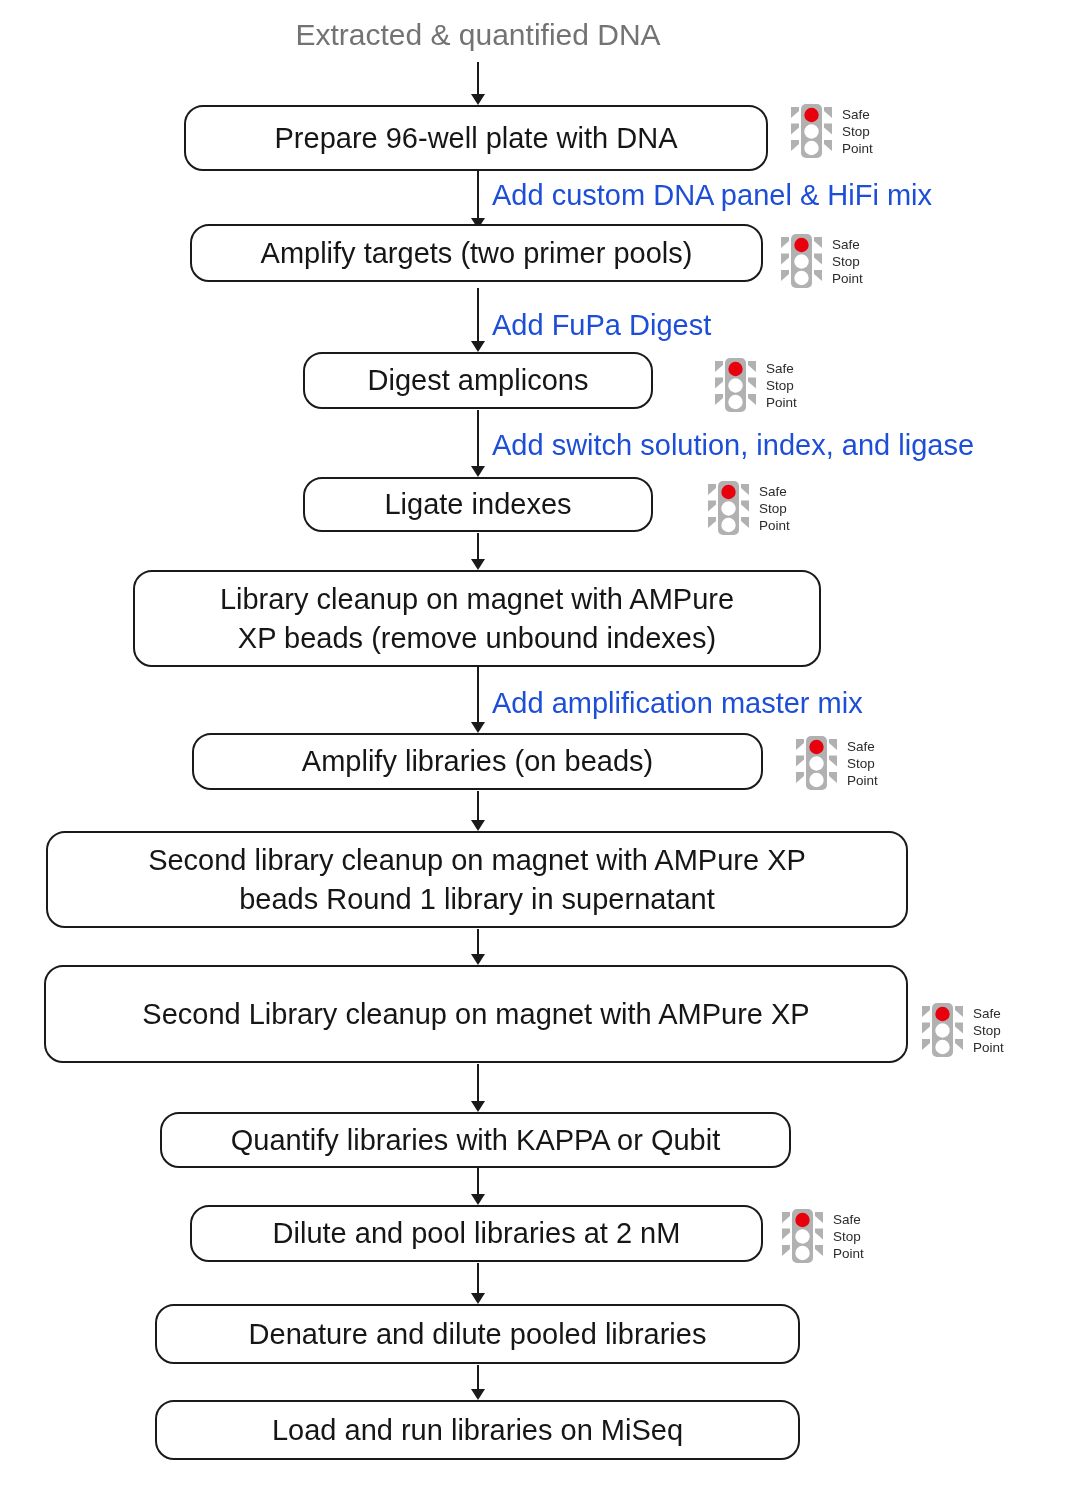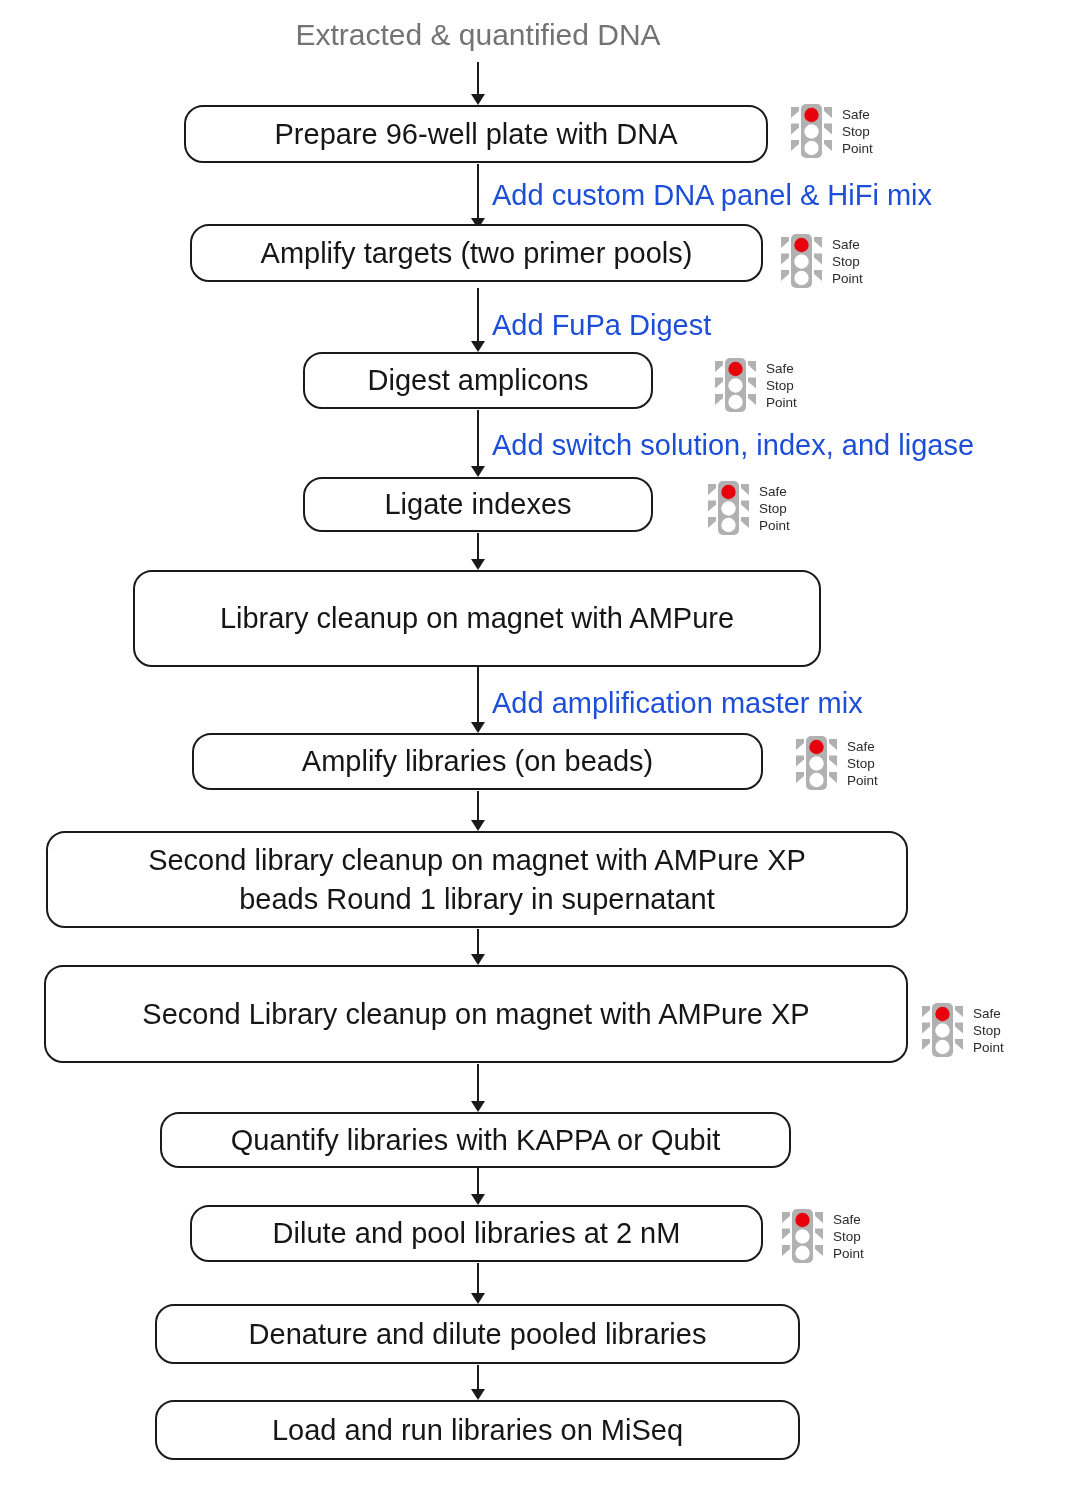--- a/index.html
+++ b/index.html
@@ -31,21 +31,21 @@
     border-radius: 19px;
     display: flex;
     align-items: center;
     justify-content: center;
     text-align: center;
     font-size: 29px;
     line-height: 1.32;
     color: #161616;
     padding: 0 10px;
   }
-  .b1  { left: 184px; top: 105px;  width: 584px; height: 58px; }
+  .b1  { left: 184px; top: 105px;  width: 584px; height: 66px; }
   .b2  { left: 190px; top: 224px;  width: 573px; height: 58px; }
   .b3  { left: 303px; top: 352px;  width: 350px; height: 57px; }
   .b4  { left: 303px; top: 477px;  width: 350px; height: 55px; }
   .b5  { left: 133px; top: 570px;  width: 688px; height: 97px; }
   .b6  { left: 192px; top: 733px;  width: 571px; height: 57px; }
   .b7  { left: 46px;  top: 831px;  width: 862px; height: 97px; }
   .b8  { left: 44px;  top: 965px;  width: 864px; height: 98px; }
   .b9  { left: 160px; top: 1112px; width: 631px; height: 56px; }
   .b10 { left: 190px; top: 1205px; width: 573px; height: 57px; }
   .b11 { left: 155px; top: 1304px; width: 645px; height: 60px; }
@@ -146,20 +146,21 @@
 <div class="edge-label l4">Add amplification master mix</div>
 
 <div class="box b1">Prepare 96-well plate with DNA</div>
 <div class="box b2">Amplify targets (two primer pools)</div>
 <div class="box b3">Digest amplicons</div>
 <div class="box b4">Ligate indexes</div>
 
 <div class="box b5">
   <div class="box-lines">
     <div>Library cleanup on magnet with AMPure</div>
+    <div>XP beads (remove unbound indexes)</div>
   </div>
 </div>
 
 <div class="box b6">Amplify libraries (on beads)</div>
 
 <div class="box b7">
   <div class="box-lines">
     <div>Second library cleanup on magnet with AMPure XP</div>
     <div>beads Round 1 library in supernatant</div>
   </div>

